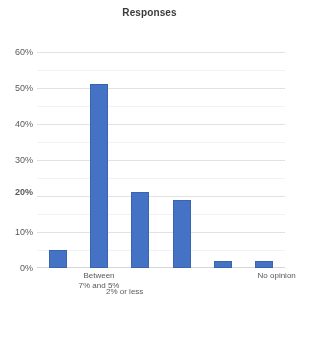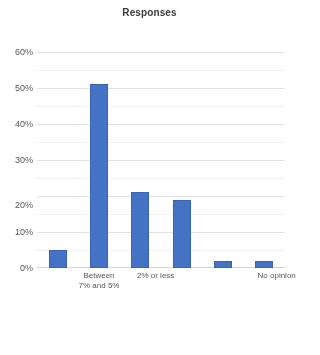--- a/index.html
+++ b/index.html
@@ -117,21 +117,21 @@
 </head>
 <body>
 
 <div id="chart-root">
 
   <div id="chart-title">Responses</div>
 
   <div id="y-axis-labels">
       <div class="y-tick-label" style="top: 216px;">0%</div>
       <div class="y-tick-label" style="top: 180px;">10%</div>
-      <div class="y-tick-label" style="top: 153px;">20%</div>
+      <div class="y-tick-label" style="top: 140px; font-weight: bold;">20%</div>
       <div class="y-tick-label" style="top: 108px; padding-left: 36px;">30%</div>
       <div class="y-tick-label" style="top: 72px;">40%</div>
       <div class="y-tick-label" style="top: 36px; padding-left: 25px;">50%</div>
       <div class="y-tick-label" style="top: 0px; text-align: right;">60%</div>
     </div>
 
   <div id="plot-area">
       <div class="gridline" style="top: 198px; background: rgb(242, 242, 242);"></div>
       <div class="gridline" style="top: 162px; background: rgb(242, 242, 242);"></div>
       <div class="gridline" style="top: 126px; background: rgb(242, 242, 242);"></div>
@@ -151,17 +151,17 @@
       <div class="bar" style="left: 11.6667px; height: 18px; background: rgb(68, 114, 196);"></div>
       <div class="bar" style="left: 53px; height: 183.6px; background: rgb(68, 114, 196);"></div>
       <div class="bar" style="left: 94.3333px; height: 75.6px; background: rgb(68, 114, 196);"></div>
       <div class="bar" style="left: 135.667px; height: 68.4px; background: rgb(68, 114, 196);"></div>
       <div class="bar" style="left: 177px; height: 7.2px; background: rgb(68, 114, 196);"></div>
       <div class="bar" style="left: 218.333px; height: 7.2px; background: rgb(68, 114, 196);"></div>
     </div>
 
   <div id="x-axis-labels">
       <div class="x-tick-label" style="left: 41.3333px; width: 41.3333px;">Between 7% and 5%</div>
-      <div class="x-tick-label" style="left: 98px; width: 41.3333px;">2% or less</div>
+      <div class="x-tick-label" style="left: 67px; width: 41.3333px; margin-top: 16px;">2% or less</div>
       <div class="x-tick-label" style="left: 211px; width: 41.3333px; margin-left: 8px;">No opinion</div>
     </div>
 
 </div>
 
 </body></html>

